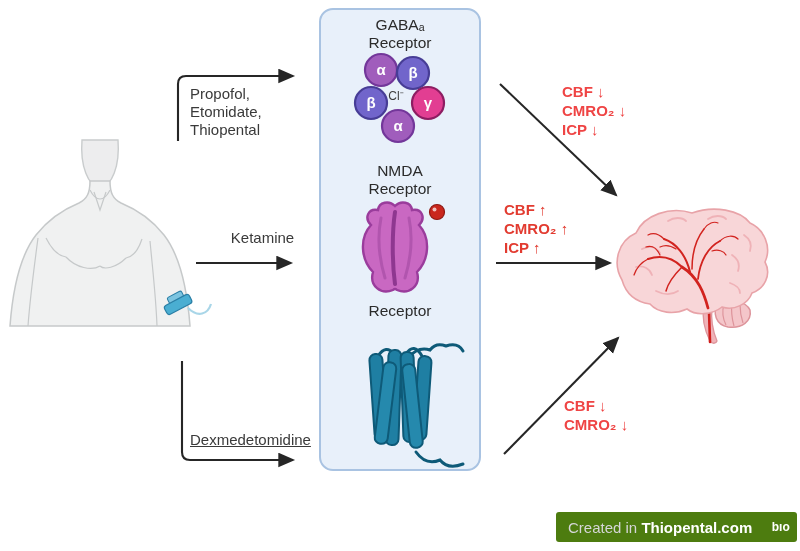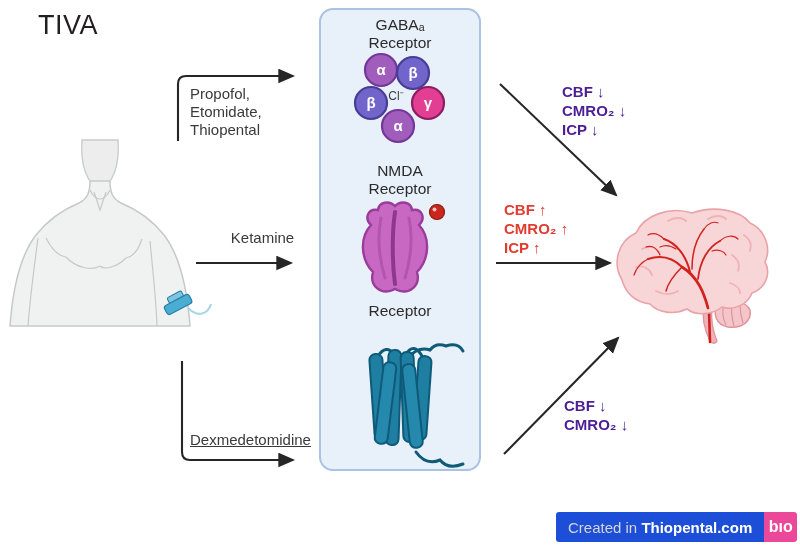--- a/index.html
+++ b/index.html
@@ -6,39 +6,38 @@
   .canvas{position:relative;width:800px;height:551px;background:#ffffff;overflow:hidden;
           font-family:"Liberation Sans",sans-serif;color:#2b2b2b;}
   .abs{position:absolute;}
   .title{font-size:27px;font-weight:500;color:#231f20;letter-spacing:.5px;}
   .panel{position:absolute;left:319px;top:8px;width:162px;height:463px;
          background:#e8f0fa;border:2px solid #a9c3e2;border-radius:14px;box-sizing:border-box;}
   .rec-title{position:absolute;left:0;width:100%;text-align:center;
              font-size:15.5px;font-weight:500;line-height:18px;color:#2b2b2b;}
   .drug{position:absolute;font-size:15px;color:#3a3a3a;line-height:18px;}
   .fx{position:absolute;font-size:15px;font-weight:bold;line-height:19px;}
-  .fx-blue{color:#4c1d95;}
+  .fx-blue{color:#ef4444;}
   .fx-red{color:#e23b30;}
   .badge{position:absolute;left:556px;top:512px;height:30px;display:flex;align-items:stretch;
          border-radius:3px;overflow:hidden;}
-  .badge-dark{background:#1d4ed8;display:flex;align-items:center;padding:0 12px;
+  .badge-dark{background:#4d7c0f;display:flex;align-items:center;padding:0 12px;
               font-size:15px;white-space:pre;}
   .badge-prefix{color:#d5d6d7;font-weight:400;}
   .badge-brand{color:#ffffff;font-weight:bold;}
-  .badge-logo{background:#ec4899;width:33px;display:flex;align-items:center;justify-content:center;
-              color:#fff;font-weight:bold;font-size:16px;}
+  .badge-logo{background:#4d7c0f;width:33px;display:flex;align-items:center;justify-content:center;
+              color:#fff;font-weight:bold;font-size:12px;}
   svg{display:block;}
   .overlay{position:absolute;left:0;top:0;pointer-events:none;}
 </style>
 </head>
 <body>
 
 <div class="canvas">
 
-  <div class="abs title" style="left:38px;top:10px;">TIVA</div>
 
   <svg class="abs" style="left:0;top:138px;" width="225" height="190" viewBox="0 0 225 190">
     <path d="M82,2 C80,28 88,48 100,50 C112,48 120,28 118,2 Z" fill="#ededee" stroke="#c9cccd" stroke-width="1.4"></path>
     <path d="M10,188 C13,148 22,115 36,97 C47,83 62,72 79,65 C87,61 90,55 90,43 L110,43 C110,55 113,61 121,65 C138,72 153,83 164,97 C178,115 187,148 190,188 Z" fill="#f0f1f1" stroke="#c6c9ca" stroke-width="1.5"></path>
     <g fill="none" stroke="#c6c9ca" stroke-width="1.2">
       <path d="M94,54 L100,72 L106,54"></path>
       <path d="M90,52 C96,64 104,64 110,52"></path>
       <path d="M38,100 C34,130 30,160 28,188"></path>
       <path d="M150,103 C153,135 156,160 157,188"></path>
       <path d="M46,100 C52,112 58,118 66,119"></path>

